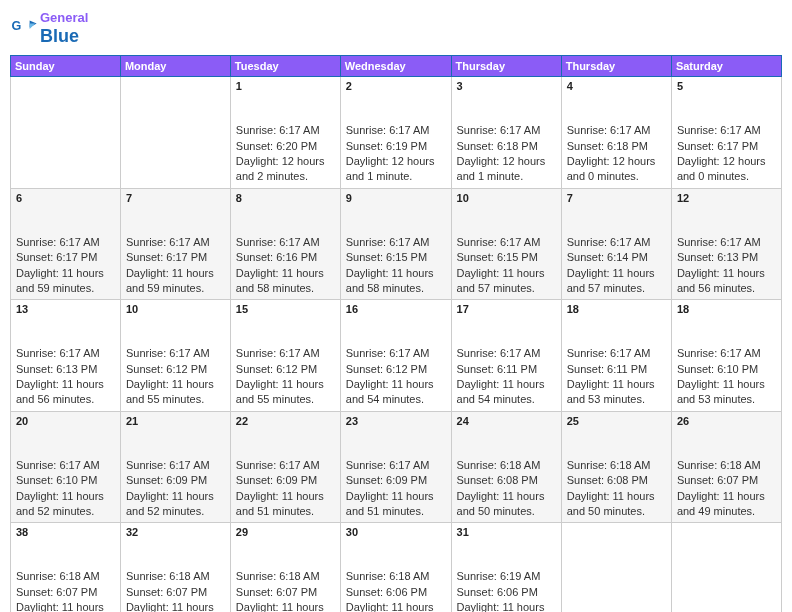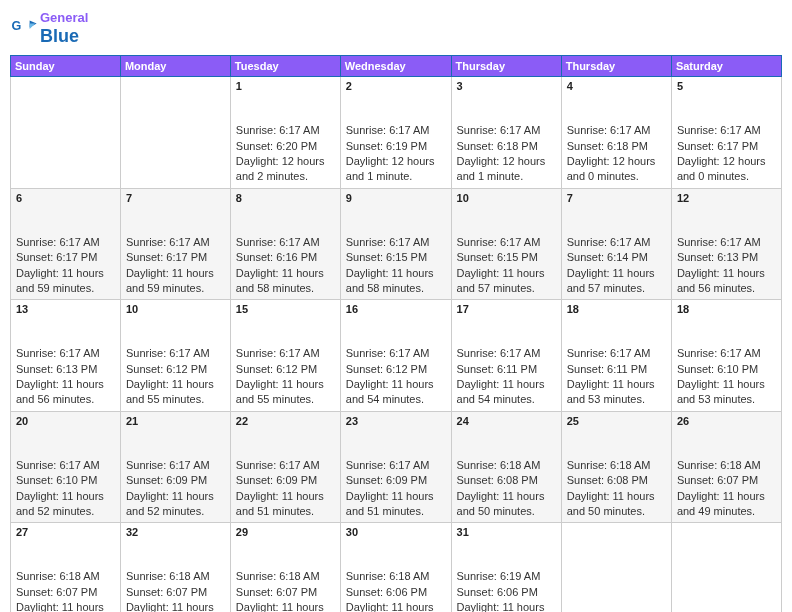--- a/index.html
+++ b/index.html
@@ -303,21 +303,21 @@
           <td>
             <div class="day-num">26</div>
             <div class="day-info" style="white-space: pre-line;">Sunrise: 6:18 AM
 Sunset: 6:07 PM
 Daylight: 11 hours
 and 49 minutes.</div>
           </td>
         </tr>
         <tr>
           <td>
-            <div class="day-num">27</div>
+            <div class="day-num">38</div>
             <div class="day-info" style="white-space: pre-line;">Sunrise: 6:18 AM
 Sunset: 6:07 PM
 Daylight: 11 hours
 and 49 minutes.</div>
           </td>
           <td>
             <div class="day-num">32</div>
             <div class="day-info" style="white-space: pre-line;">Sunrise: 6:18 AM
 Sunset: 6:07 PM
 Daylight: 11 hours

